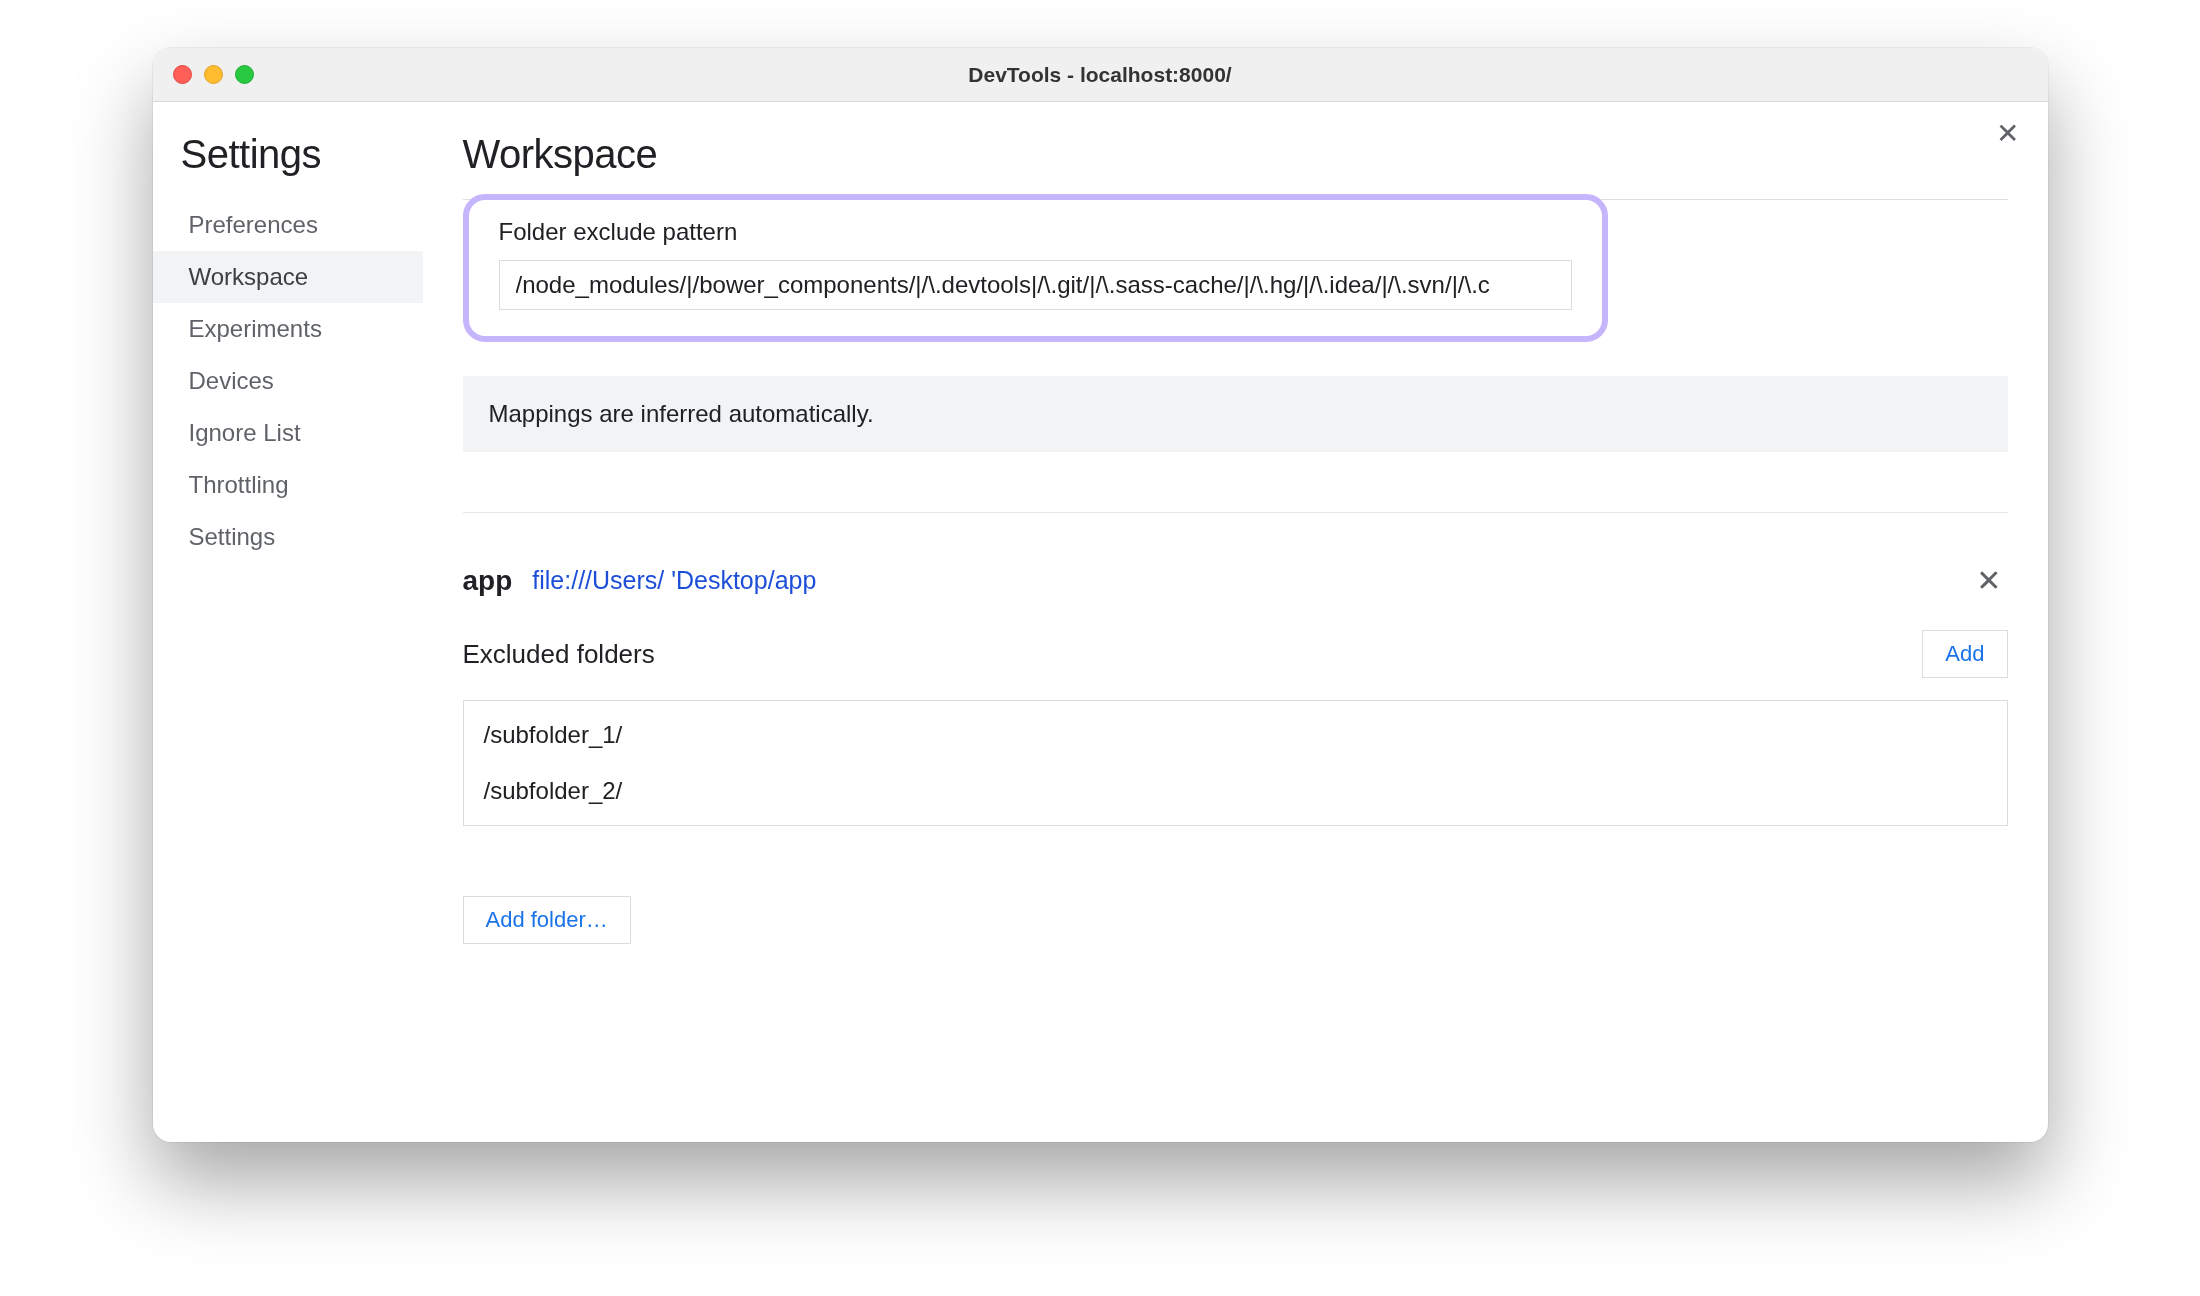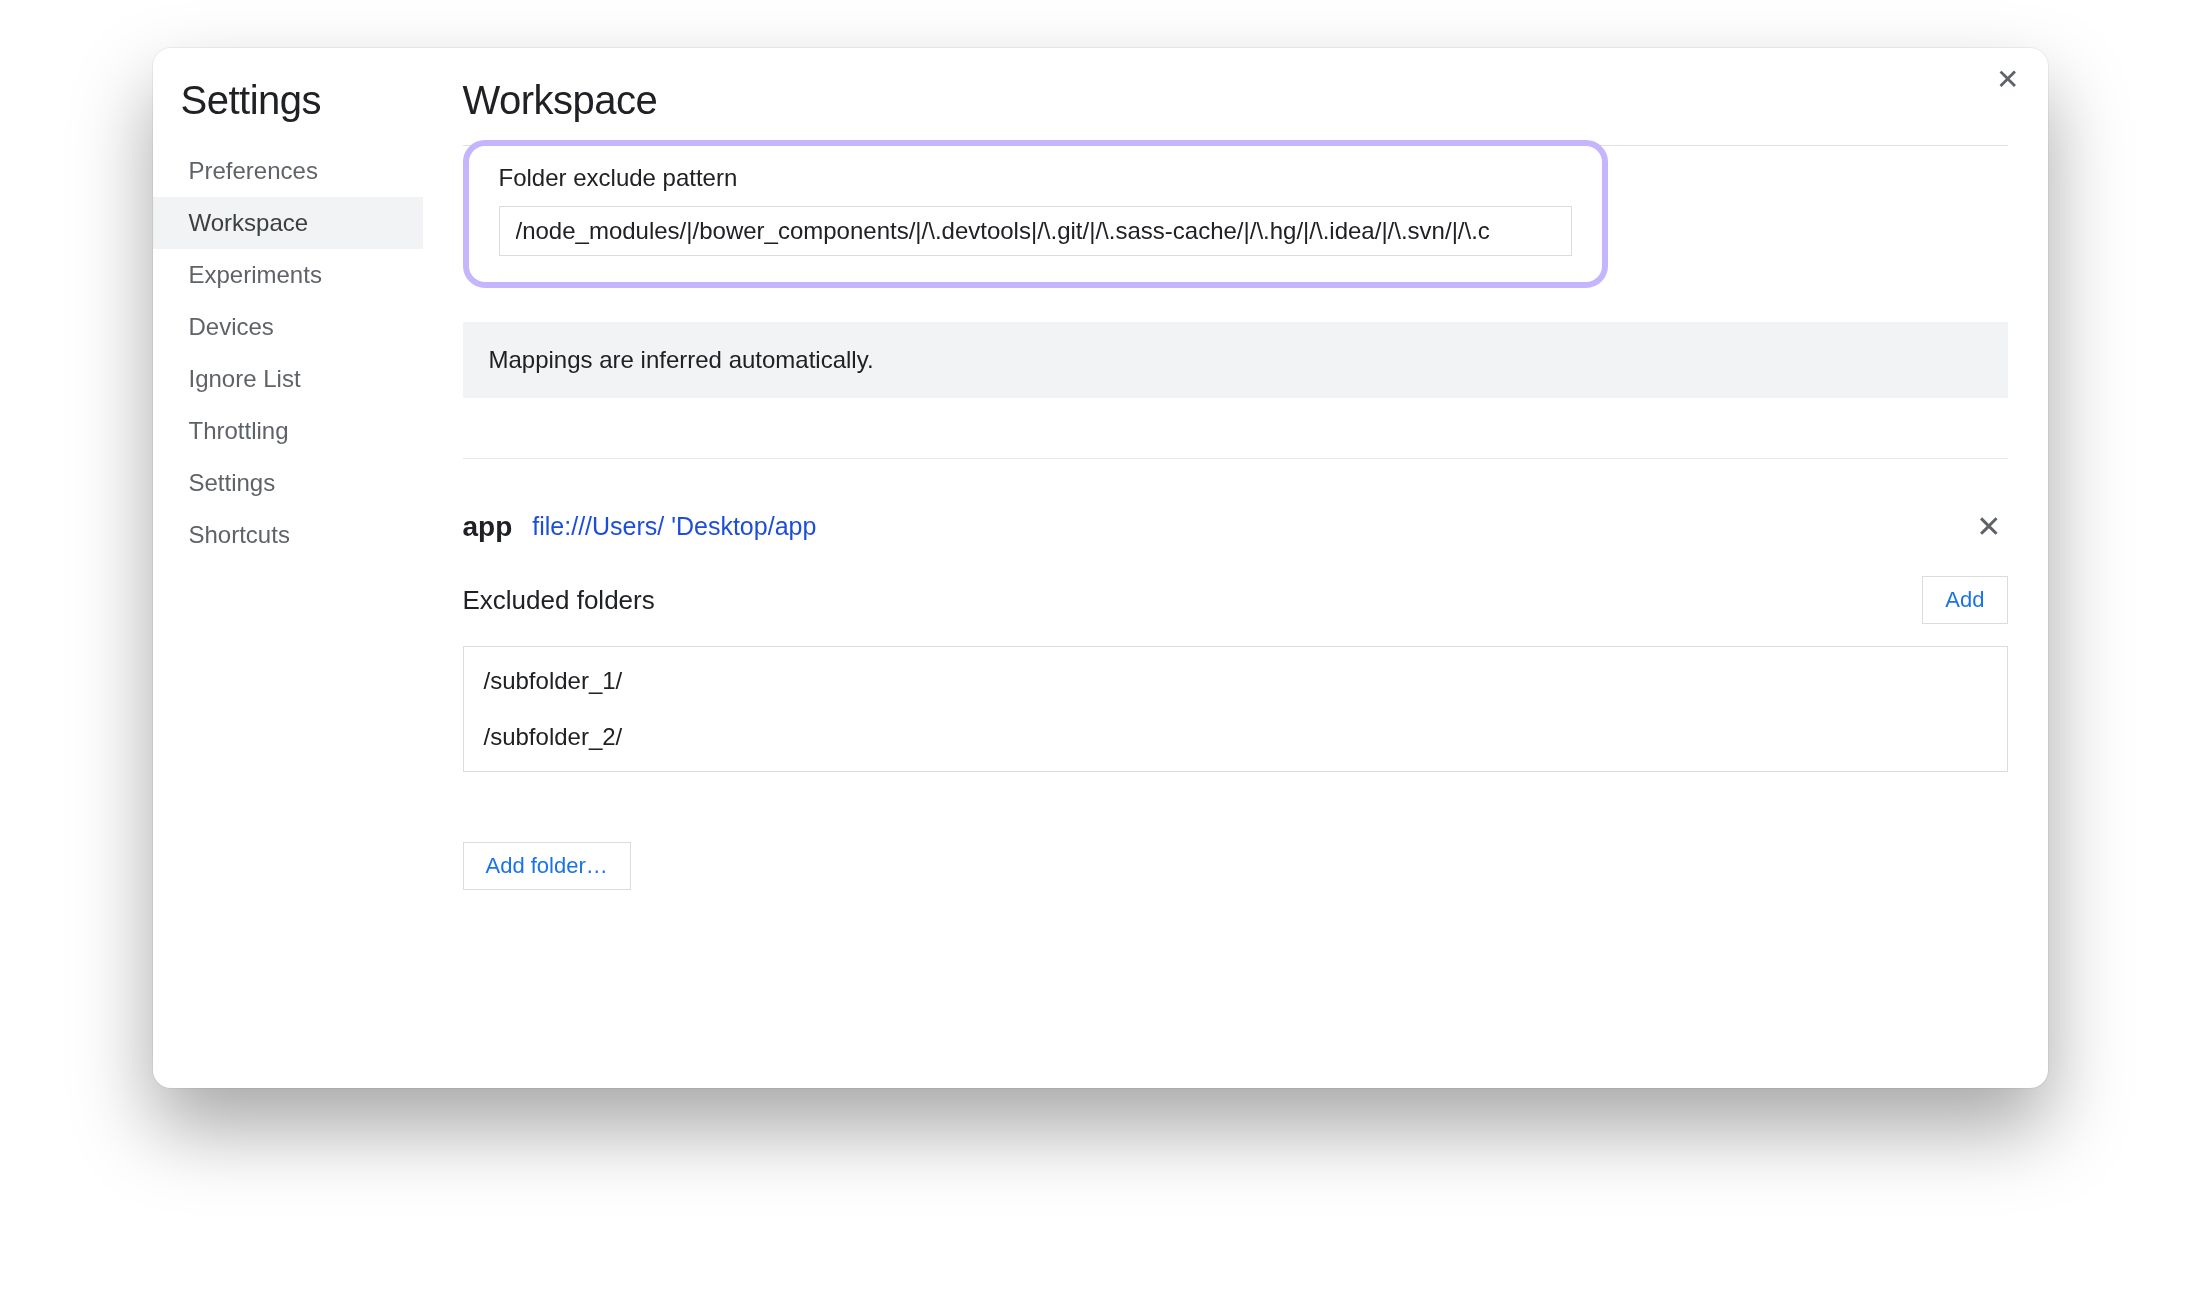--- a/index.html
+++ b/index.html
@@ -190,36 +190,43 @@
   }
   .add-folder-wrap {
     margin-top: 70px;
   }
 </style>
 </head>
 <body>
 
 <div class="mac-window">
 
+  <div class="titlebar">
+    <div class="traffic-lights">
+      <span class="tl-red"></span>
+      <span class="tl-yellow"></span>
+      <span class="tl-green"></span>
+    </div>
+    <div class="title">DevTools - localhost:8000/</div>
+  </div>
 
   <div class="content">
 
     <div class="close-x">✕</div>
 
     <div class="sidebar">
       <div class="sidebar-title">Settings</div>
       <div id="sidebar-items">
           <div class="sidebar-item">Preferences</div>
           <div class="sidebar-item active">Workspace</div>
           <div class="sidebar-item">Experiments</div>
           <div class="sidebar-item">Devices</div>
           <div class="sidebar-item">Ignore List</div>
           <div class="sidebar-item">Throttling</div>
           <div class="sidebar-item">Settings</div>
-          <div class="sidebar-item">Shortcuts</div>
         </div>
     </div>
 
     <div class="main">
       <div class="main-title">Workspace</div>
 
       <div class="highlight-box">
         <div class="field-label">Folder exclude pattern</div>
         <input class="text-input" type="text" value="/node_modules/|/bower_components/|/\.devtools|/\.git/|/\.sass-cache/|/\.hg/|/\.idea/|/\.svn/|/\.c" style="">
       </div>

